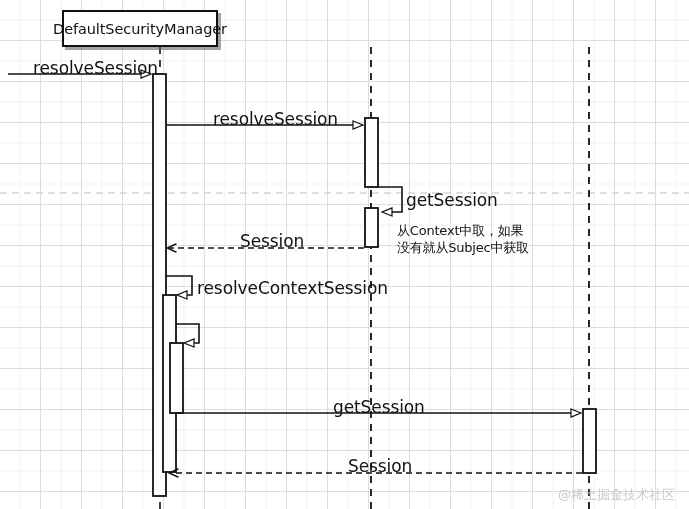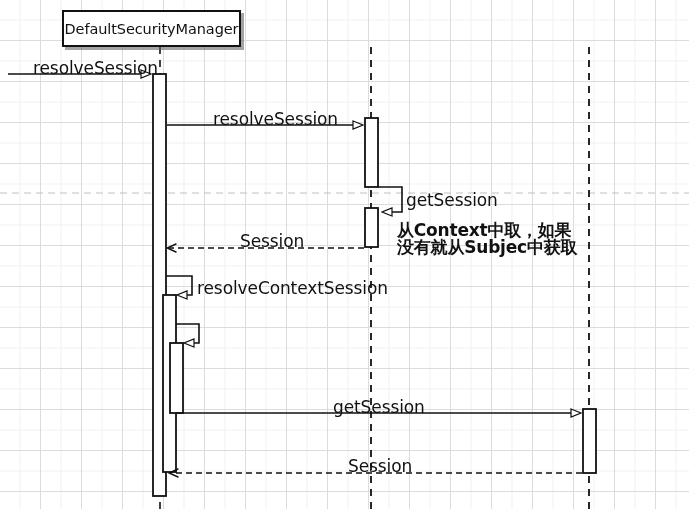--- a/index.html
+++ b/index.html
@@ -50,25 +50,24 @@
   .msg-label {
     position: absolute;
     color: #111111;
     font-size: 17px;
     white-space: nowrap;
     letter-spacing: -0.1px;
   }
   .note {
     position: absolute;
     color: #111111;
-    font-size: 17px;
+    font-size: 13px;
     line-height: 17px;
     white-space: pre;
     letter-spacing: -0.2px;
-    font-weight: bold;
   }
   .watermark {
     position: absolute;
     color: #c9c9c9;
     font-size: 13px;
     white-space: nowrap;
   }
 </style>
 </head>
 <body>
@@ -147,29 +146,30 @@
 
     <g>
       <line x1="176" y1="413" x2="580" y2="413" stroke="#111111" stroke-width="1.6" marker-end="url(#open-arrow)"></line>
     </g>
 
     <g>
       <line x1="582" y1="473" x2="170" y2="473" stroke="#111111" stroke-width="1.5" stroke-dasharray="6 4" marker-end="url(#thin-arrow)"></line>
     </g>
   </svg>
 
-  <div class="participant" style="left:62px; top:10px; width:179px; height:37px;">
+  <div class="participant" style="left:62px; top:10px; width:156px; height:37px;">
     <span>DefaultSecurityManager</span>
   </div>
 
   <div class="msg-label" style="left:33px; top:58px;">resolveSession</div>
   <div class="msg-label" style="left:213px; top:109px;">resolveSession</div>
   <div class="msg-label" style="left:406px; top:190px;">getSession</div>
   <div class="msg-label" style="left:240px; top:231px;">Session</div>
   <div class="msg-label" style="left:197px; top:278px;">resolveContextSession</div>
   <div class="msg-label" style="left:333px; top:397px;">getSession</div>
   <div class="msg-label" style="left:348px; top:456px;">Session</div>
 
   <div class="note" style="left:397px; top:222px;">从Context中取，如果
 没有就从Subjec中获取</div>
 
+  <div class="watermark" style="left:558px; top:486px;">@稀土掘金技术社区</div>
 
 </div>
 
 </body></html>

